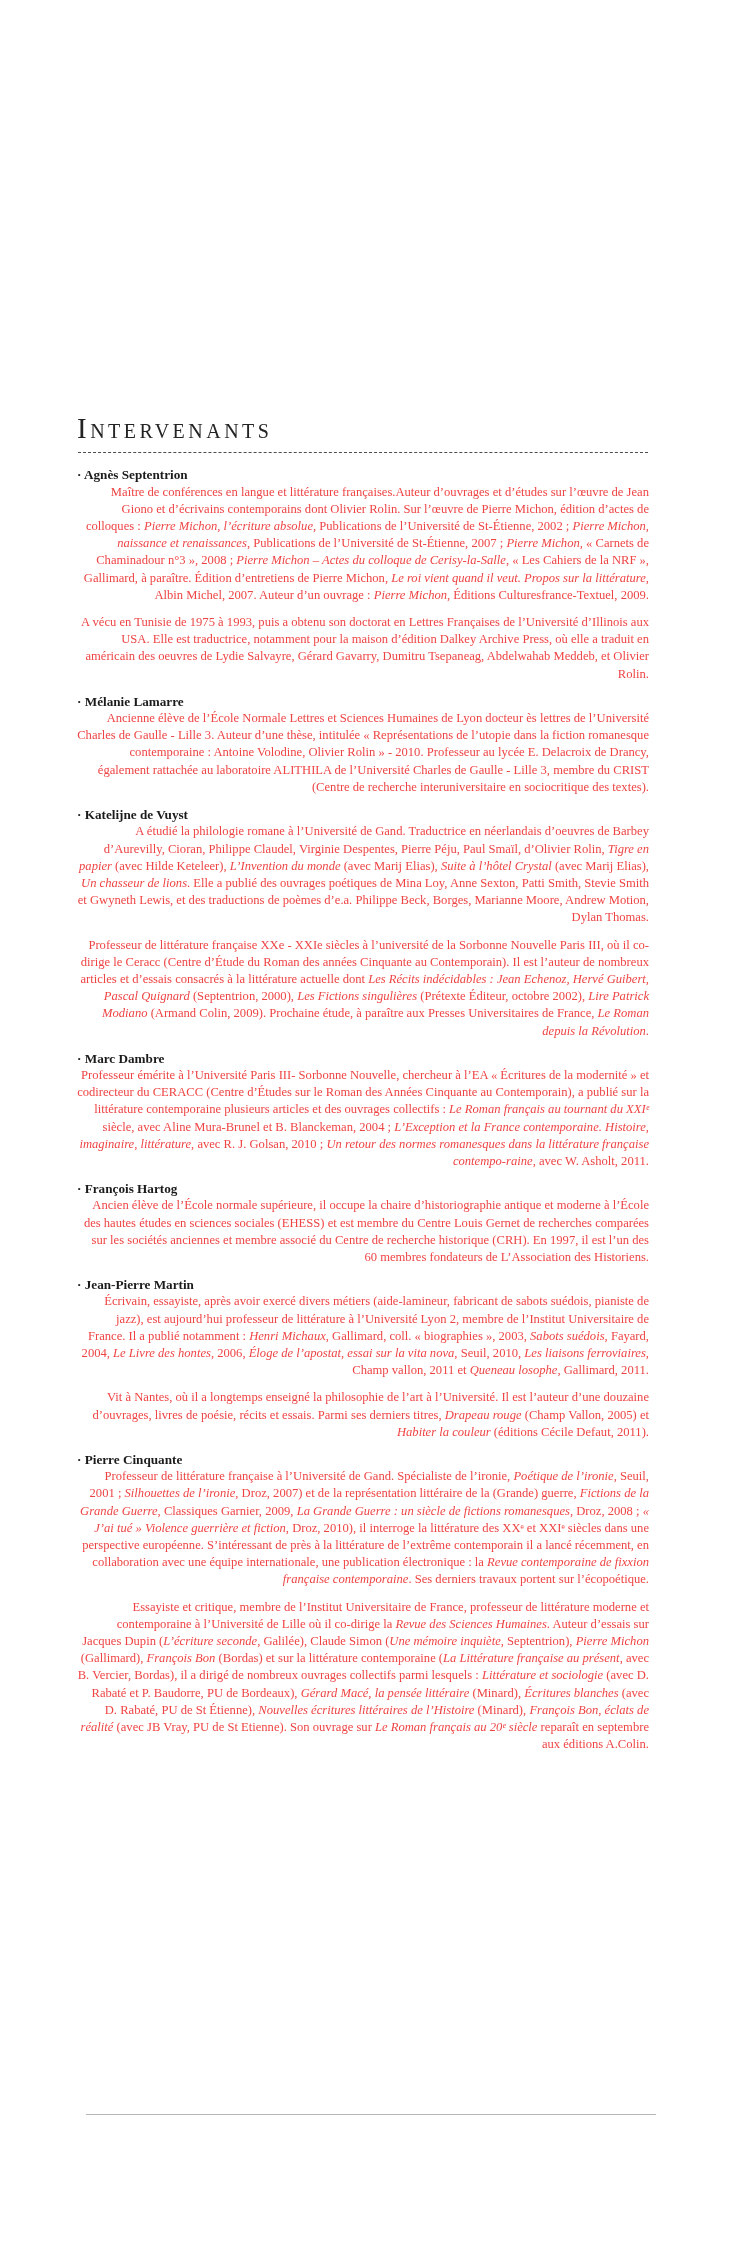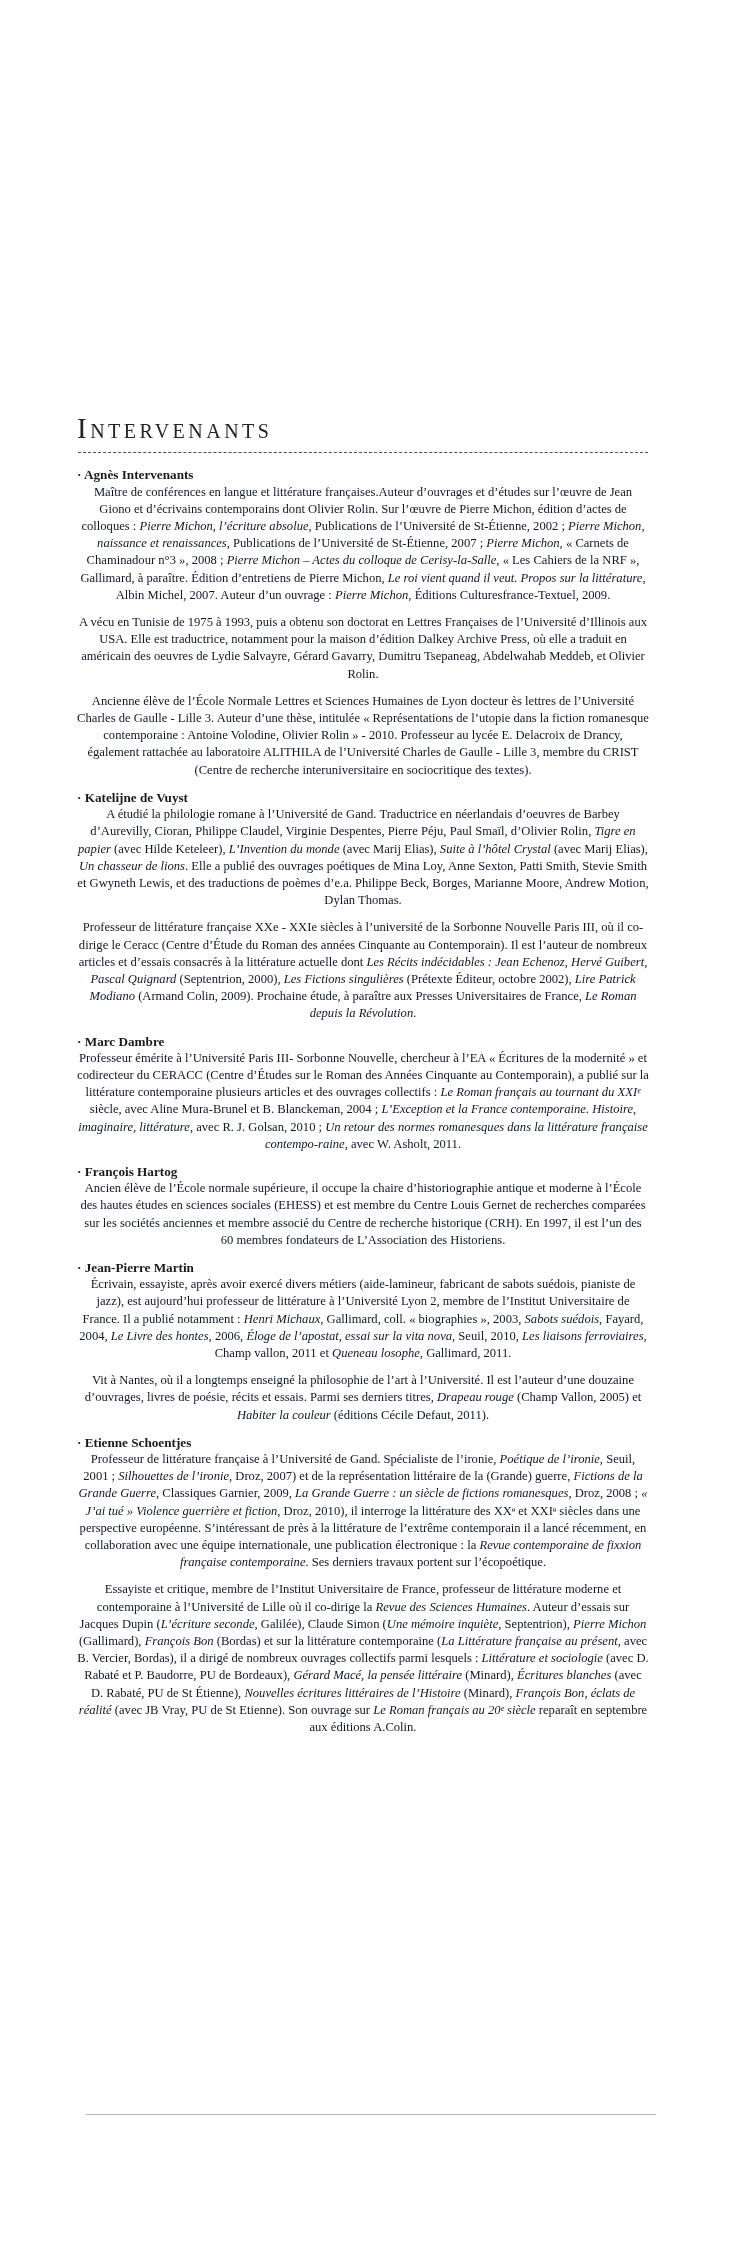--- a/index.html
+++ b/index.html
@@ -55,49 +55,50 @@
   .entry { margin-top: 10px; }
   .entry-name {
     font-weight: bold;
     font-size: 13.2px;
     line-height: 17.2px;
     color: #1b1b1b;
   }
   .entry-bio {
     font-size: 12.6px;
     line-height: 17.2px;
-    color: #0f172a;
-    text-align: center;
+    color: #ef4444;
+    text-align: right;
   }
   .entry-bio .it { font-style: italic; }
   .footer-rule {
     position: absolute;
     left: 86px; top: 2114px;
     width: 570px;
     border: none;
     border-top: 1px solid #b5b5b5;
     height: 0;
     margin: 0;
   }
 </style>
 </head>
 <body>
 
 <div class="content">
   <div class="doc-title">Intervenants</div>
   <hr class="title-rule">
   <div class="entries">
       <div class="entry">
-        <div class="entry-name">· Agnès Intervenants</div>
+        <div class="entry-name">· Agnès Septentrion</div>
         <div class="entry-bio"><span>Maître de conférences en langue et littérature françaises.Auteur d’ouvrages et d’études sur l’œuvre de Jean Giono et d’écrivains contemporains dont Olivier Rolin. Sur l’œuvre de Pierre Michon, édition d’actes de colloques : </span><span class="it">Pierre Michon, l’écriture absolue</span><span>, Publications de l’Université de St-Étienne, 2002 ; </span><span class="it">Pierre Michon, naissance et renaissances</span><span>, Publications de l’Université de St-Étienne, 2007 ; </span><span class="it">Pierre Michon,</span><span> « Carnets de Chaminadour n°3 », 2008 ; </span><span class="it">Pierre Michon – Actes du colloque de Cerisy-la-Salle</span><span>, « Les Cahiers de la NRF », Gallimard, à paraître. Édition d’entretiens de Pierre Michon, </span><span class="it">Le roi vient quand il veut. Propos sur la littérature</span><span>, Albin Michel, 2007. Auteur d’un ouvrage : </span><span class="it">Pierre Michon</span><span>, Éditions Culturesfrance-Textuel, 2009.</span></div>
       </div>
       <div class="entry">
         <div class="entry-bio"><span>A vécu en Tunisie de 1975 à 1993, puis a obtenu son doctorat en Lettres Françaises de l’Université d’Illinois aux USA.  Elle est traductrice, notamment pour la maison d’édition Dalkey Archive Press, où elle a traduit en américain des oeuvres de Lydie Salvayre, Gérard Gavarry, Dumitru Tsepaneag, Abdelwahab Meddeb, et Olivier Rolin.</span></div>
       </div>
       <div class="entry">
+        <div class="entry-name">· Mélanie Lamarre</div>
         <div class="entry-bio"><span>Ancienne élève de l’École Normale Lettres et Sciences Humaines de Lyon docteur ès lettres de l’Université Charles de Gaulle - Lille 3. Auteur d’une thèse, intitulée « Représentations de l’utopie dans la fiction romanesque contemporaine : Antoine Volodine, Olivier Rolin » - 2010. Professeur au lycée E. Delacroix de Drancy, également rattachée au laboratoire ALITHILA de l’Université Charles de Gaulle - Lille 3, membre du CRIST (Centre de recherche interuniversitaire en sociocritique des textes).</span></div>
       </div>
       <div class="entry">
         <div class="entry-name">· Katelijne de Vuyst</div>
         <div class="entry-bio"><span>A étudié la philologie romane à l’Université de Gand. Traductrice en néerlandais d’oeuvres de Barbey d’Aurevilly, Cioran, Philippe Claudel, Virginie Despentes, Pierre Péju, Paul Smaïl, d’Olivier Rolin, </span><span class="it">Tigre en papier</span><span> (avec Hilde Keteleer), </span><span class="it">L’Invention du monde</span><span> (avec Marij Elias), </span><span class="it">Suite à l’hôtel Crystal</span><span> (avec Marij Elias), </span><span class="it">Un chasseur de lions</span><span>. Elle a publié des ouvrages poétiques de Mina Loy, Anne Sexton, Patti Smith, Stevie Smith et Gwyneth Lewis, et des traductions de poèmes d’e.a. Philippe Beck, Borges, Marianne Moore, Andrew Motion, Dylan Thomas.</span></div>
       </div>
       <div class="entry">
         <div class="entry-bio"><span>Professeur de littérature française XXe - XXIe siècles à l’université de la Sorbonne Nouvelle Paris III, où il co-dirige le Ceracc (Centre d’Étude du Roman des années Cinquante au Contemporain). Il est l’auteur de nombreux articles et d’essais consacrés à la littérature actuelle dont </span><span class="it">Les Récits indécidables : Jean Echenoz, Hervé Guibert, Pascal Quignard</span><span> (Septentrion, 2000), </span><span class="it">Les Fictions singulières</span><span> (Prétexte Éditeur, octobre 2002), </span><span class="it">Lire Patrick Modiano</span><span> (Armand Colin, 2009). Prochaine étude, à paraître aux Presses Universitaires de France, </span><span class="it">Le Roman depuis la Révolution</span><span>.</span></div>
       </div>
       <div class="entry">
@@ -109,21 +110,21 @@
         <div class="entry-bio"><span>Ancien élève de l’École normale supérieure, il occupe la chaire d’historiographie antique et moderne à l’École des hautes études en sciences sociales (EHESS) et est membre du Centre Louis Gernet de recherches comparées sur les sociétés anciennes et membre associé du Centre de recherche historique (CRH). En 1997, il est l’un des 60 membres fondateurs de L’Association des Historiens.</span></div>
       </div>
       <div class="entry">
         <div class="entry-name">· Jean-Pierre Martin</div>
         <div class="entry-bio"><span>Écrivain, essayiste, après avoir exercé divers métiers (aide-lamineur, fabricant de sabots suédois, pianiste de jazz), est aujourd’hui professeur de littérature  à l’Université Lyon 2, membre de l’Institut Universitaire de France. Il a publié notamment : </span><span class="it">Henri Michaux</span><span>, Gallimard, coll. « biographies », 2003, </span><span class="it">Sabots suédois</span><span>, Fayard, 2004, </span><span class="it">Le Livre des hontes</span><span>, 2006,  </span><span class="it">Éloge de l’apostat, essai sur la vita nova</span><span>, Seuil, 2010, </span><span class="it">Les liaisons ferroviaires</span><span>, Champ vallon, 2011 et </span><span class="it">Queneau losophe</span><span>, Gallimard, 2011.</span></div>
       </div>
       <div class="entry">
         <div class="entry-bio"><span>Vit à Nantes, où il a longtemps enseigné la philosophie de l’art à l’Université. Il est l’auteur d’une douzaine d’ouvrages, livres de poésie, récits et essais. Parmi ses derniers titres, </span><span class="it">Drapeau rouge</span><span> (Champ Vallon, 2005) et </span><span class="it">Habiter la couleur</span><span> (éditions Cécile Defaut, 2011).</span></div>
       </div>
       <div class="entry">
-        <div class="entry-name">· Etienne Schoentjes</div>
+        <div class="entry-name">· Pierre Cinquante</div>
         <div class="entry-bio"><span>Professeur de littérature française à l’Université de Gand. Spécialiste de l’ironie, </span><span class="it">Poétique de l’ironie</span><span>, Seuil, 2001 ; </span><span class="it">Silhouettes de l’ironie</span><span>, Droz, 2007) et de la représentation littéraire de la (Grande) guerre, </span><span class="it">Fictions de la Grande Guerre</span><span>, Classiques Garnier, 2009, </span><span class="it">La Grande Guerre : un siècle de fictions romanesques</span><span>, Droz, 2008 ; </span><span class="it">« J’ai tué » Violence guerrière et fiction</span><span>, Droz, 2010), il interroge la littérature des XXᵉ et XXIᵉ siècles dans une perspective européenne. S’intéressant de près à la littérature de l’extrême contemporain  il a lancé récemment, en collaboration avec une équipe internationale, une publication électronique : la </span><span class="it">Revue contemporaine de fixxion française contemporaine</span><span>. Ses derniers travaux portent sur l’écopoétique.</span></div>
       </div>
       <div class="entry">
         <div class="entry-bio"><span>Essayiste et critique, membre de l’Institut Universitaire de France, professeur de littérature moderne et contemporaine à l’Université de Lille où il co-dirige la </span><span class="it">Revue des Sciences Humaines</span><span>. Auteur d’essais sur Jacques Dupin (</span><span class="it">L’écriture seconde</span><span>, Galilée), Claude Simon (</span><span class="it">Une mémoire inquiète</span><span>, Septentrion), </span><span class="it">Pierre Michon</span><span> (Gallimard), </span><span class="it">François Bon</span><span> (Bordas) et sur la littérature contemporaine (</span><span class="it">La Littérature française au présent</span><span>, avec B. Vercier, Bordas), il a dirigé de nombreux ouvrages collectifs parmi lesquels : </span><span class="it">Littérature et sociologie</span><span> (avec D. Rabaté et P. Baudorre, PU de Bordeaux), </span><span class="it">Gérard Macé, la pensée littéraire</span><span> (Minard), </span><span class="it">Écritures blanches</span><span> (avec D. Rabaté, PU de St Étienne), </span><span class="it">Nouvelles écritures littéraires de l’Histoire</span><span> (Minard), </span><span class="it">François Bon, éclats de réalité</span><span> (avec JB Vray, PU de St Etienne). Son ouvrage sur </span><span class="it">Le Roman français au 20ᵉ siècle</span><span> reparaît en septembre aux éditions A.Colin.</span></div>
       </div>
     </div>
 </div>
 
 <hr class="footer-rule">
 

